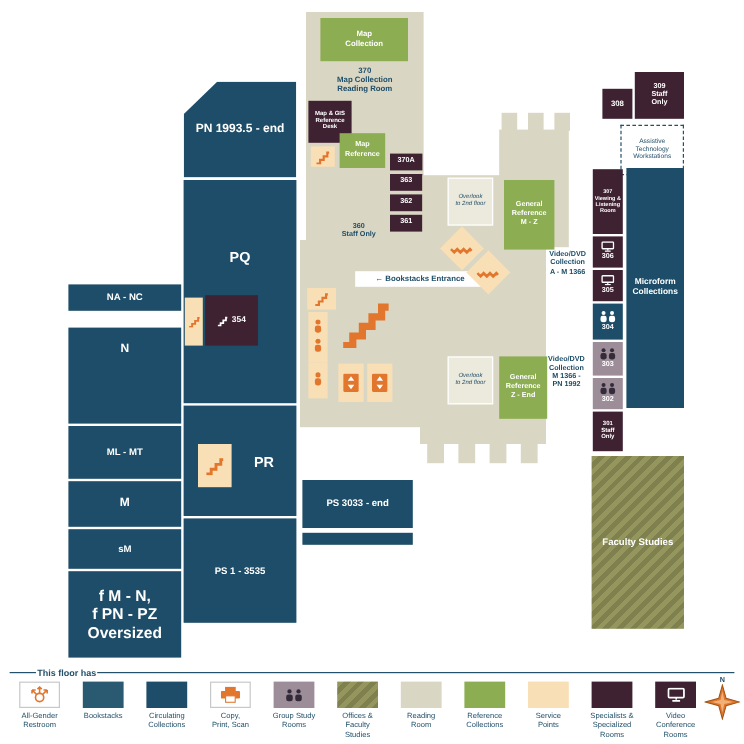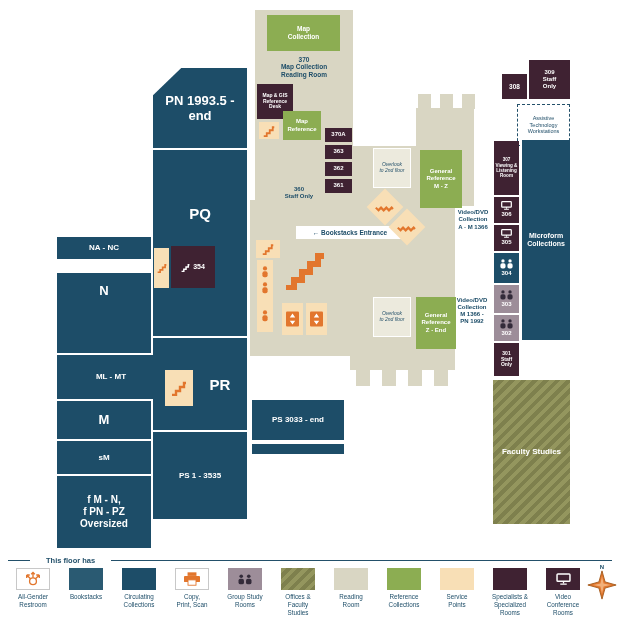--- a/index.html
+++ b/index.html
@@ -17,26 +17,26 @@
   .bg-green{background:#8cad52}
   .bg-maroon{background:#3f2232}
   .bg-mauve{background:#9d8d99}
   .bg-peach{background:#f8dfb6}
   .bg-olive{background:repeating-linear-gradient(135deg,#94965e 0 4px,#7e804d 4px 8px)}
   .overlook{background:#eceadd;border:1px solid #fff;color:#23506a;font-style:italic;font-weight:400}
   .dashed{background:#fff;border:1px dashed #23506a;color:#23506a;font-weight:400}
   .ic{display:block}
   .pad{position:absolute;display:flex;align-items:center;justify-content:center;flex-direction:column;gap:2px}
   .f45{font-size:4.6px}.f5{font-size:5px}.f55{font-size:5.5px}.f6{font-size:6px}.f65{font-size:6.5px}
-  .f7{font-size:7px}.f75{font-size:10px}.f8{font-size:8px}.f85{font-size:13px}.f9{font-size:15px}
+  .f7{font-size:7px}.f75{font-size:13px}.f8{font-size:8px}.f85{font-size:10px}.f9{font-size:12px}
   .legend-item{position:absolute;width:50px;display:flex;flex-direction:column;align-items:center;gap:3px}
   .sw{width:34px;height:22px;display:flex;align-items:center;justify-content:center;flex:none}
   .sw-light{background:#fff;border:1px solid #c8c8c8}
   .legend-label{font-size:6.3px;color:#1d4d68;text-align:center;white-space:pre-line;line-height:1.25}
-  .legend-rule{display:flex;align-items:center;gap:16px}
+  .legend-rule{display:flex;align-items:center;gap:1px}
   .rl{height:1px;background:#23506a}
   .rt{font-size:7.5px;font-weight:700;color:#23506a;white-space:nowrap}
 </style>
 </head>
 <body>
 
 <div id="map">
 
   <div class="abs bg-beige" style="left:255px;top:10px;width:98px;height:196px"></div>
   <div class="room bg-green f65" style="left:267px;top:15px;width:73px;height:36px">Map
@@ -70,21 +70,21 @@
   <div class="abs bg-beige" style="left:462px;top:94px;width:13px;height:15px"></div>
   <div class="abs bg-beige" style="left:356px;top:370px;width:14px;height:16px"></div>
   <div class="abs bg-beige" style="left:382px;top:370px;width:14px;height:16px"></div>
   <div class="abs bg-beige" style="left:408px;top:370px;width:14px;height:16px"></div>
   <div class="abs bg-beige" style="left:434px;top:370px;width:14px;height:16px"></div>
 
   <div class="room bg-navy f85" style="left:153px;top:68px;width:94px;height:80px;clip-path:polygon(0 34%,30% 0,100% 0,100% 100%,0 100%)">PN 1993.5 - end</div>
   <div class="room bg-navy f8" style="left:57px;top:237px;width:94px;height:22px">NA - NC</div>
   <div class="abs bg-navy" style="left:57px;top:273px;width:94px;height:80px"></div>
   <div class="lbl f85" style="left:57px;top:285px;width:94px;height:12px;color:#fff">N</div>
-  <div class="room bg-navy f8" style="left:57px;top:355px;width:108px;height:44px">ML - MT</div>
+  <div class="room bg-navy f8" style="left:57px;top:355px;width:94px;height:44px">ML - MT</div>
   <div class="room bg-navy f85" style="left:57px;top:401px;width:94px;height:38px">M</div>
   <div class="room bg-navy f8" style="left:57px;top:441px;width:94px;height:33px">sM</div>
   <div class="room bg-navy f75" style="left:57px;top:476px;width:94px;height:72px">f M - N,
 f PN - PZ
 Oversized</div>
 
   <div class="abs bg-navy" style="left:153px;top:150px;width:94px;height:186px"></div>
   <div class="lbl f9" style="left:153px;top:207px;width:94px;height:14px;color:#fff">PQ</div>
   <div class="pad bg-peach" style="left:154px;top:248px;width:15px;height:40px;color:#e2762d">
     <svg class="ic" width="10" height="10" viewBox="0 0 16 16">

